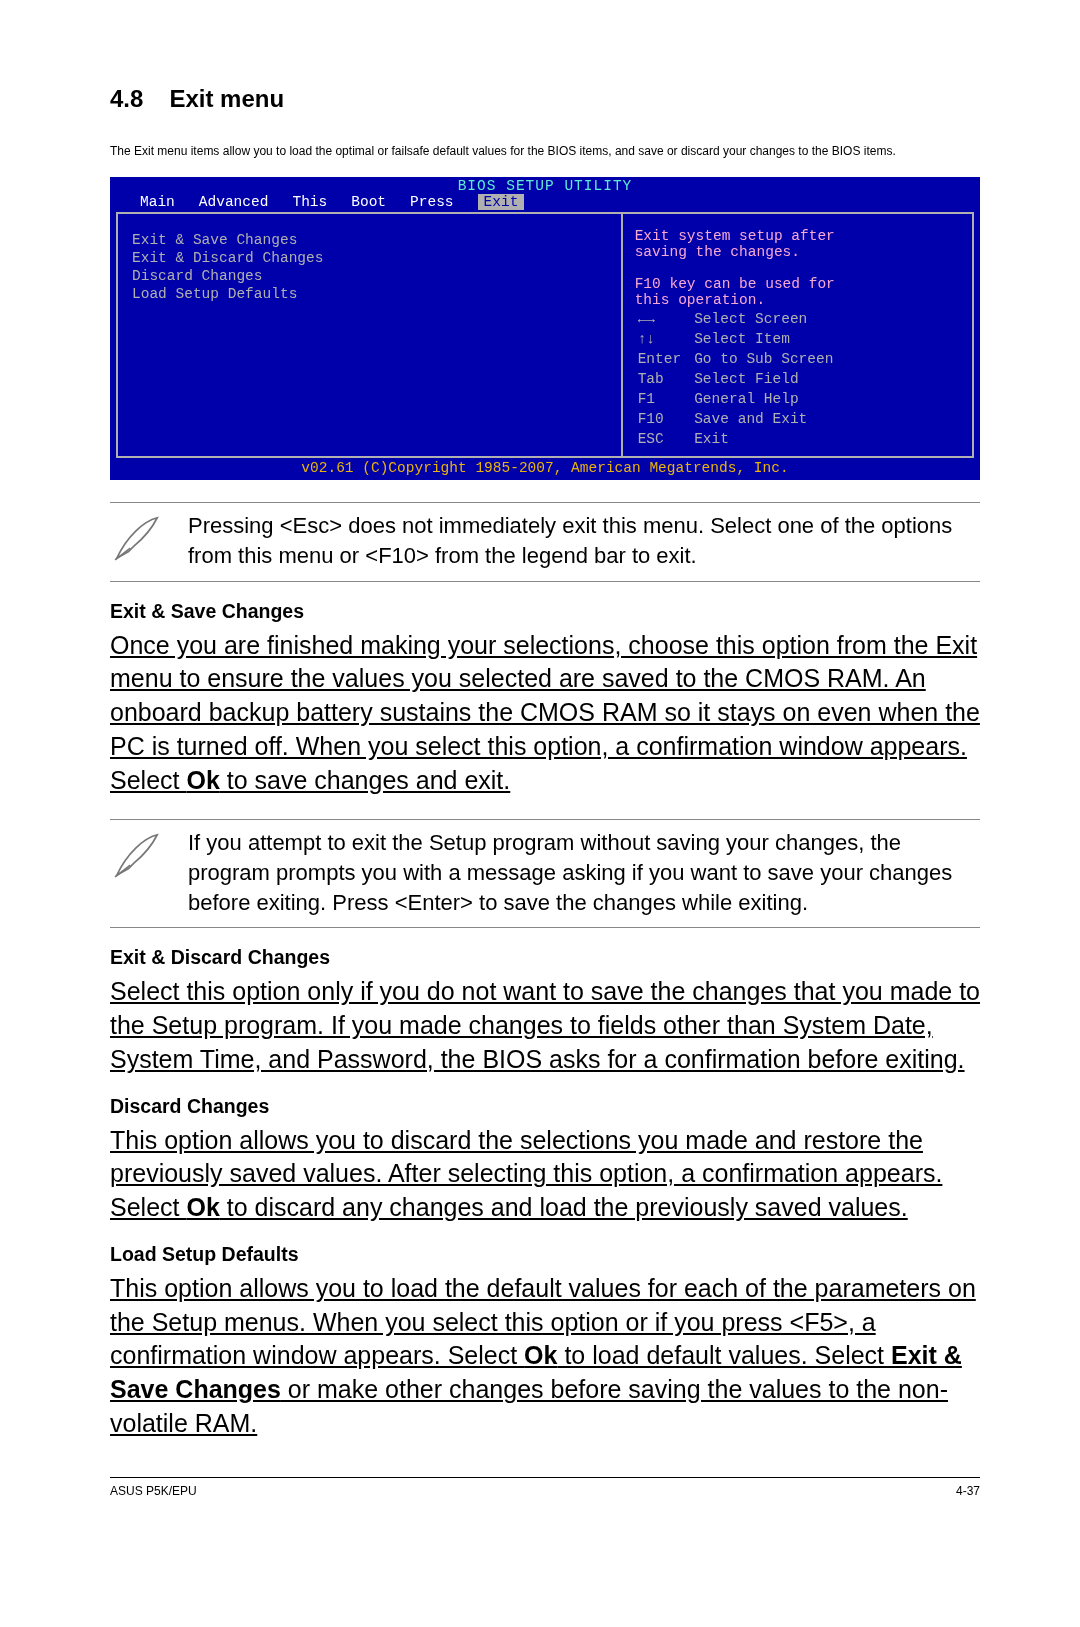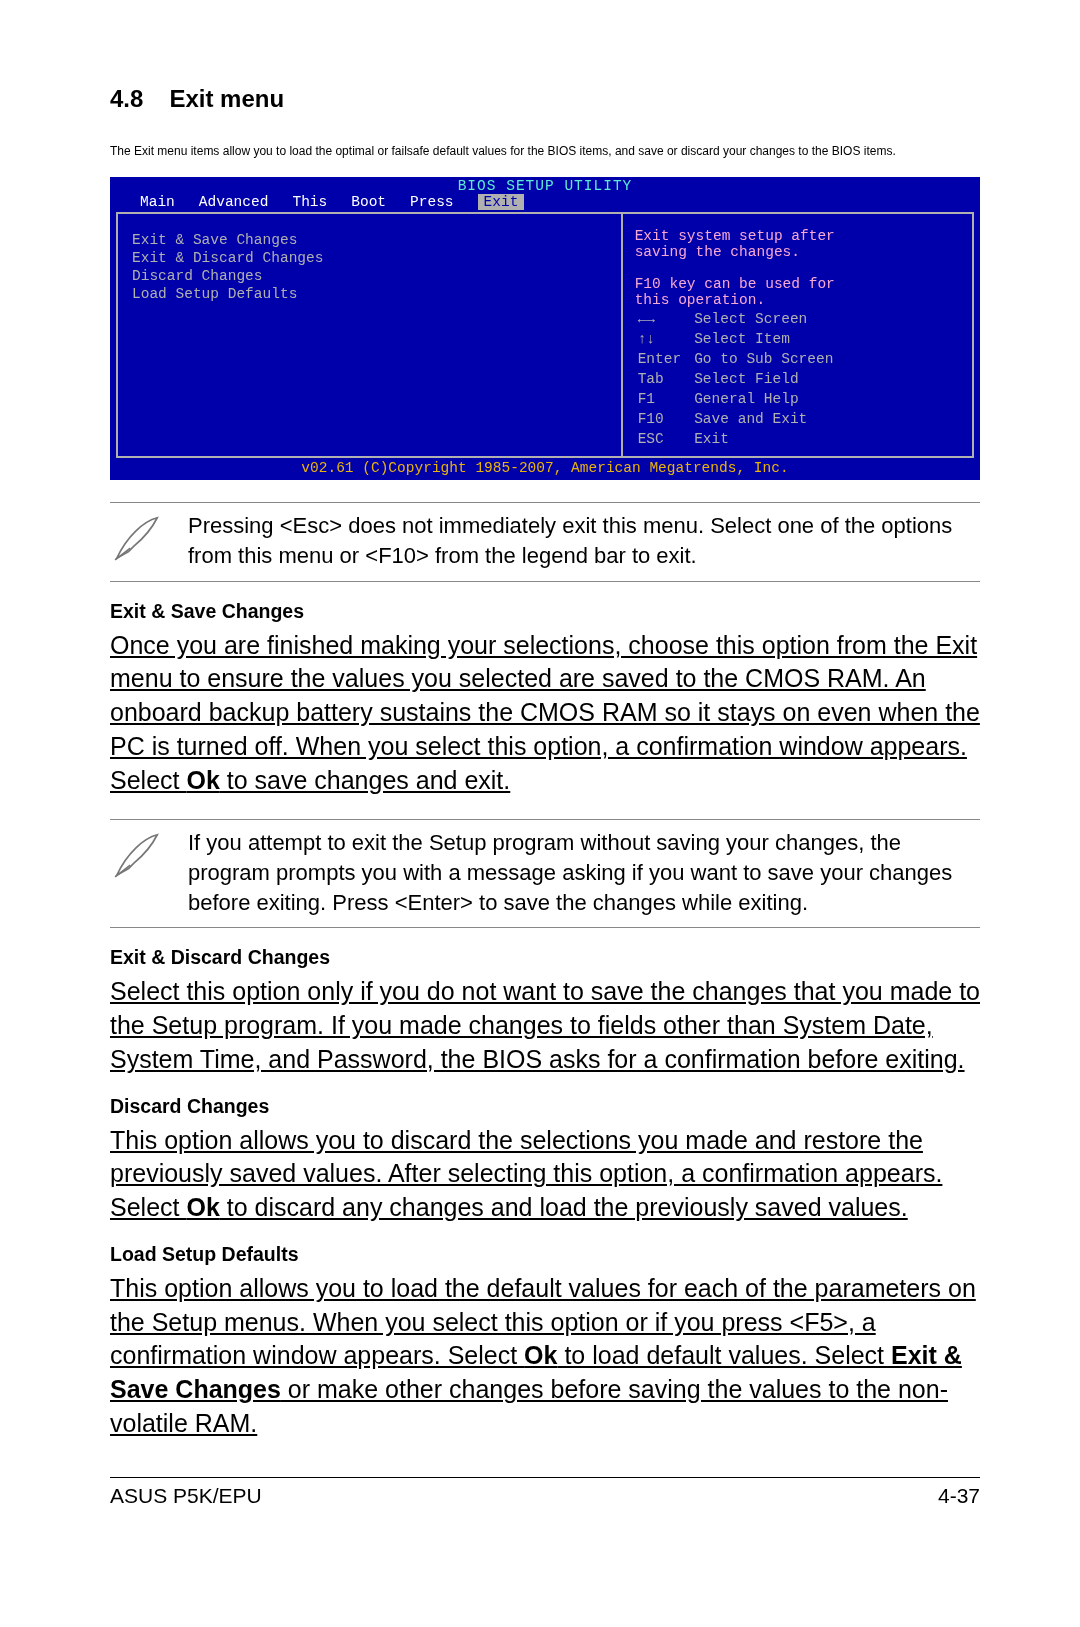--- a/index.html
+++ b/index.html
@@ -102,21 +102,21 @@
     line-height: 1.35;
     margin-bottom: 6px;
     text-decoration: underline;
   }
   .footer {
     display: flex;
     justify-content: space-between;
     border-top: 1px solid #000;
     margin-top: 36px;
     padding-top: 6px;
-    font-size: 21px;
+    font-size: 12px;
   }
 </style>
 </head>
 <body>
 
 <div class="page">
 
   <div class="section-title">
     <span class="section-number">4.8</span><span>Exit menu</span>
   </div>

